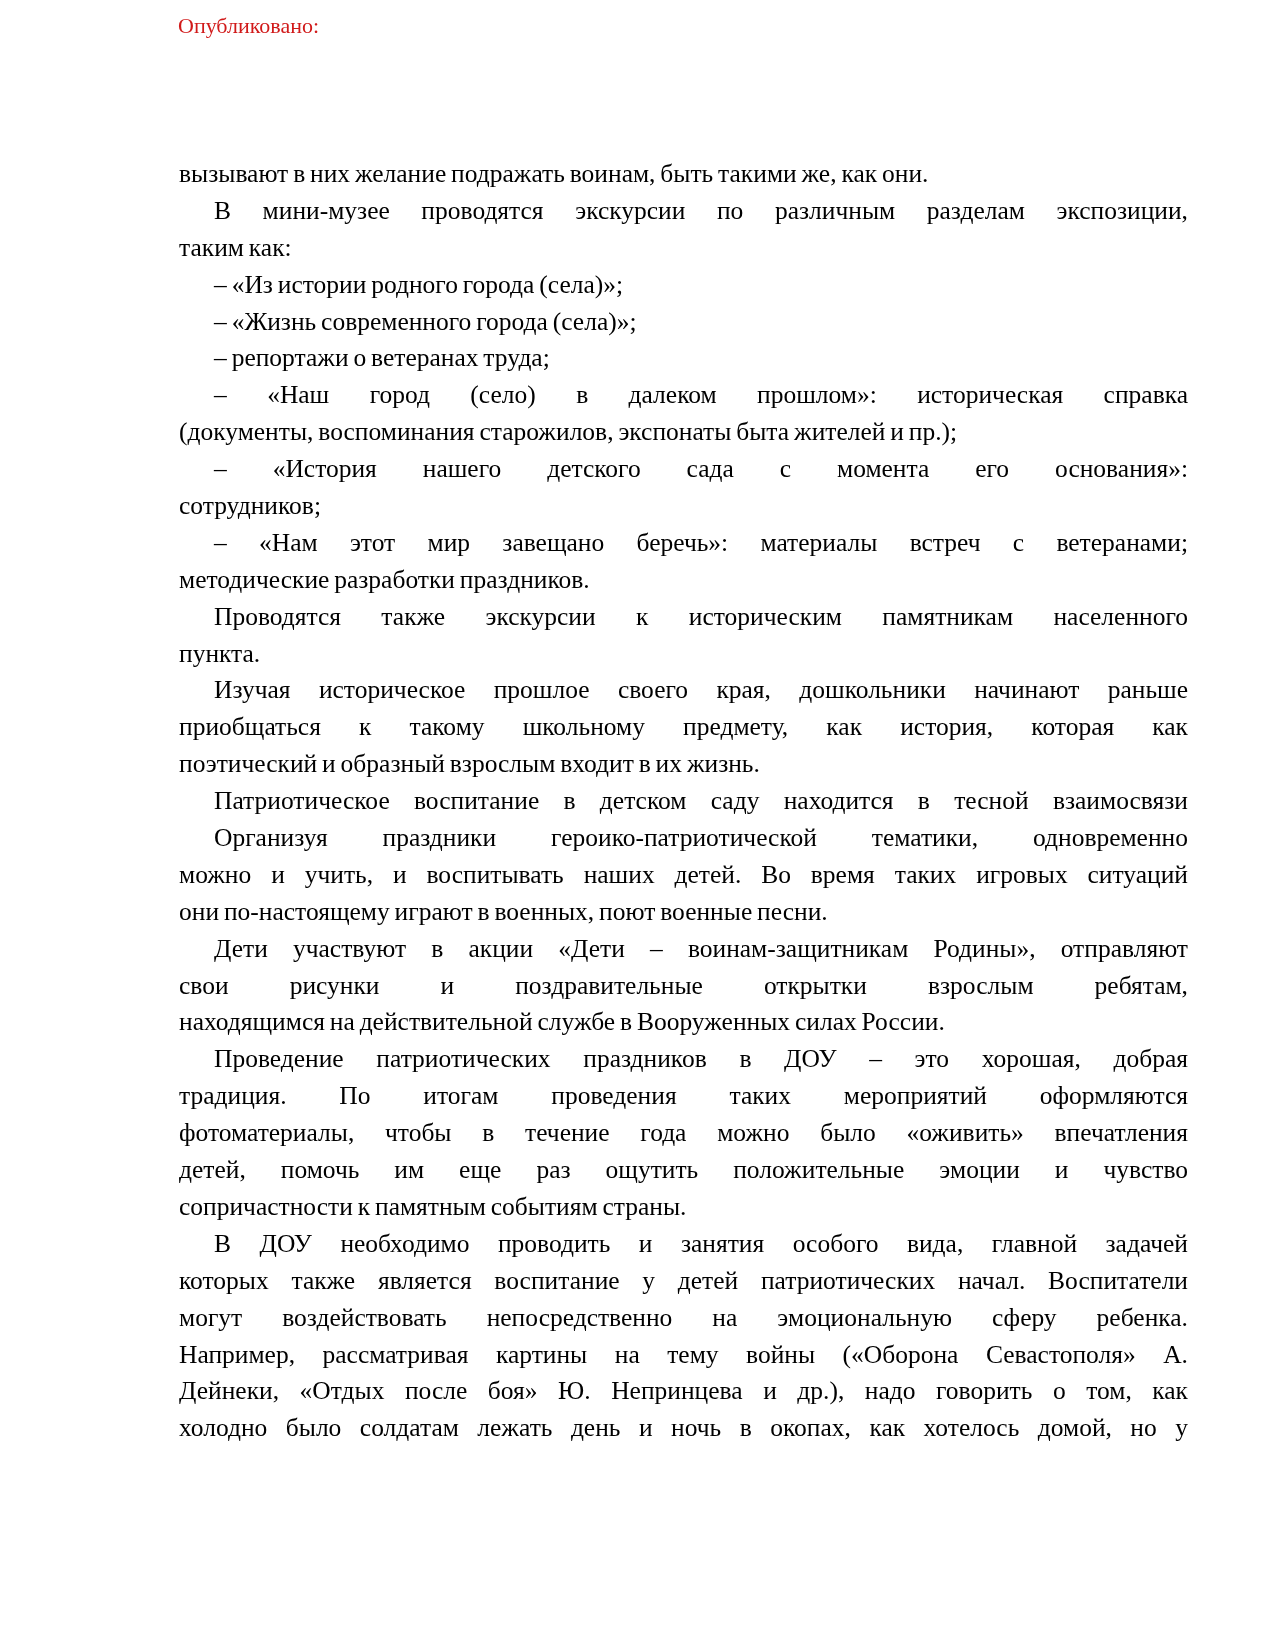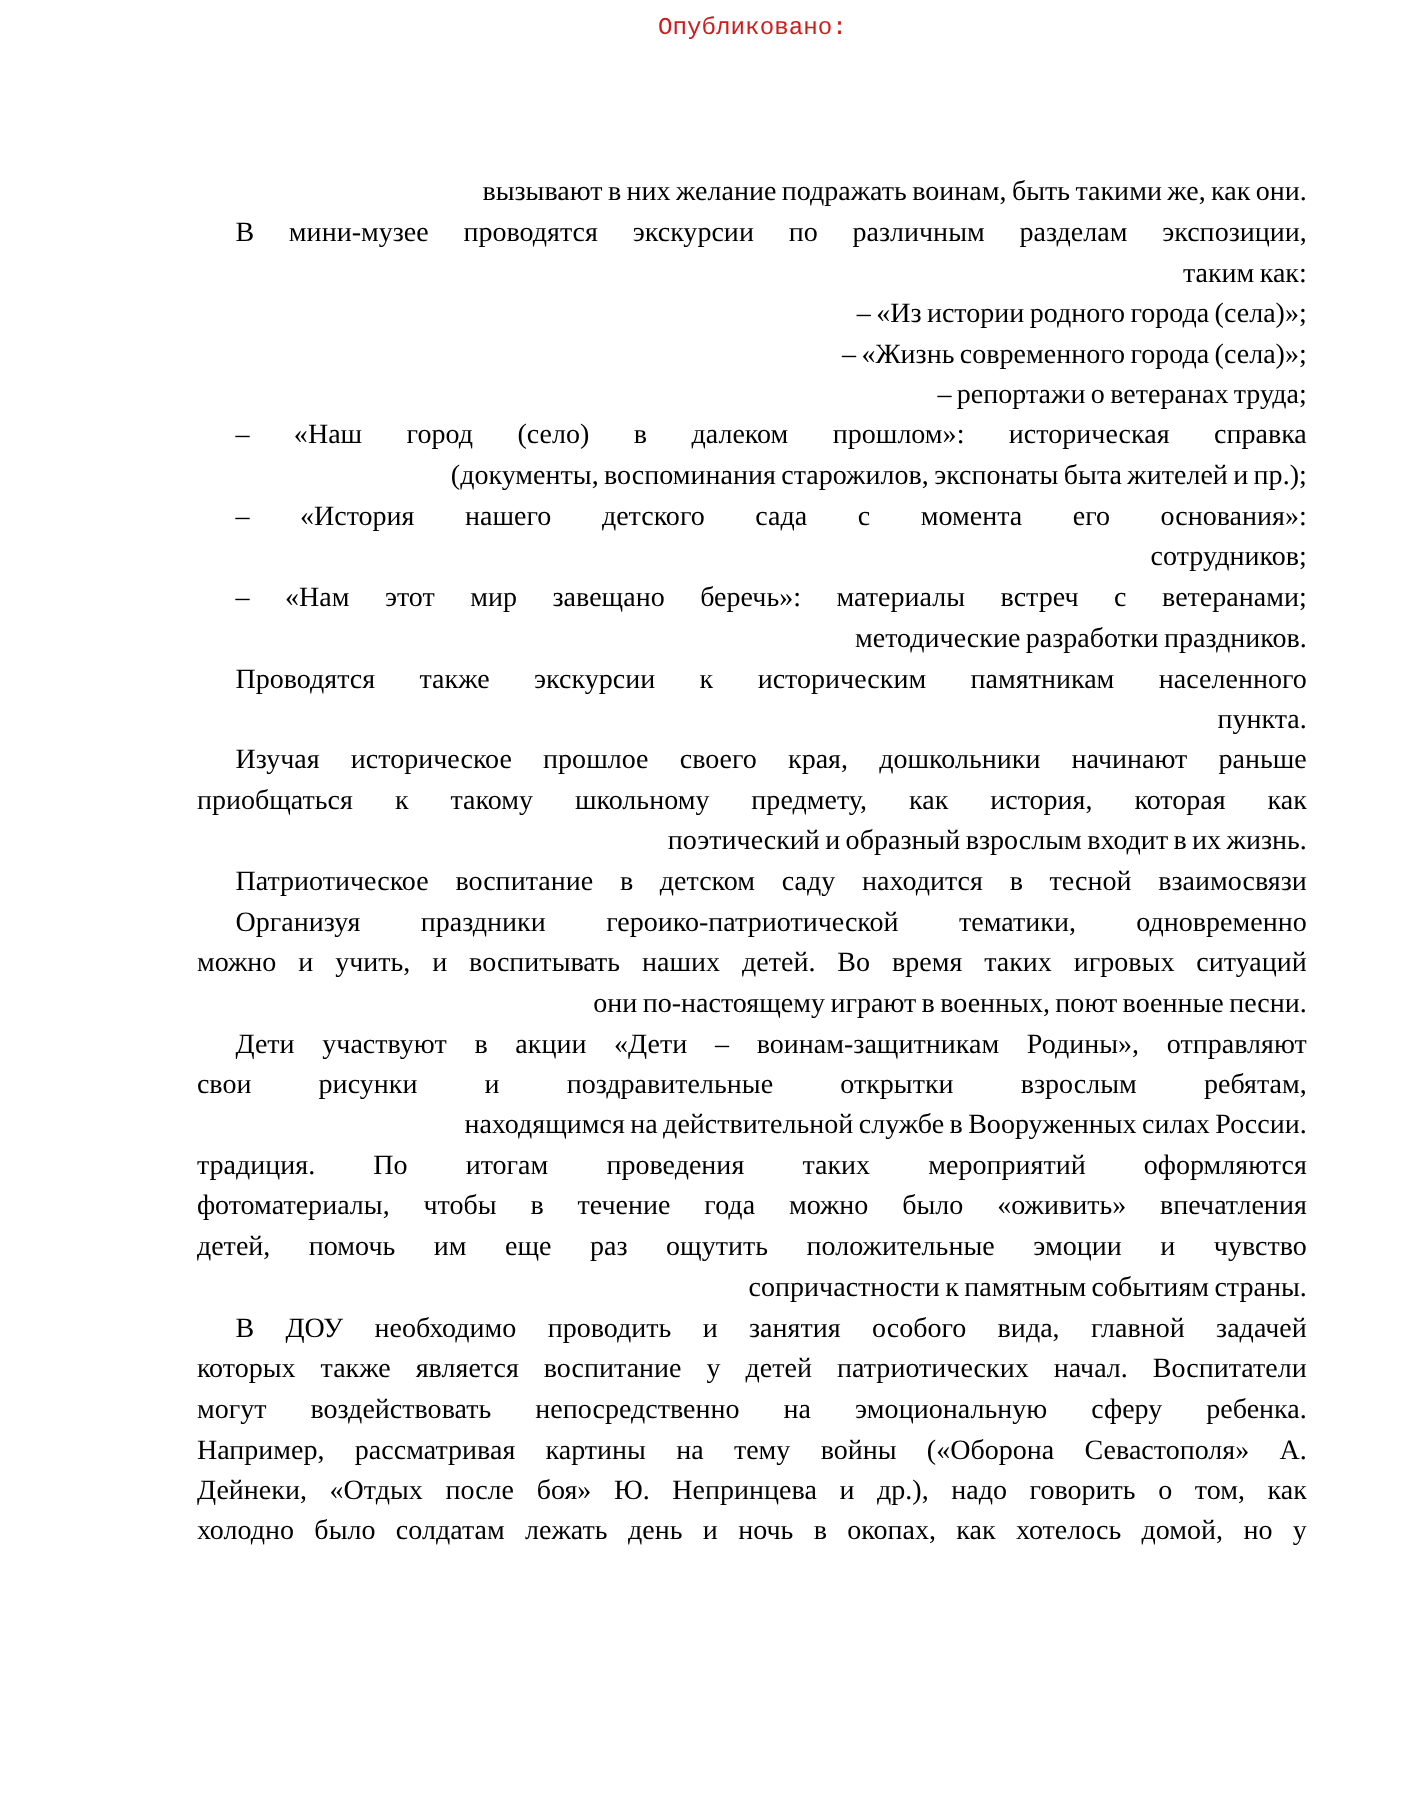--- a/index.html
+++ b/index.html
@@ -15,43 +15,42 @@
     overflow: hidden;
     margin: 0 auto;
     font-family: "Liberation Serif", "DejaVu Serif", serif;
     color: #000000;
   }
   .header-block {
     position: absolute;
     top: 12px;
     left: 170px;
     width: 1020px;
-    font-family: Liberation Mono, monospace;
+    font-family: Liberation Serif, serif;
     font-size: 22px;
     line-height: 28px;
     color: #d11a1a;
-    text-align: center;
   }
   .red-line { white-space: nowrap; }
   .red-line.first {
     text-indent: 8px;
     margin-bottom: 17px;
   }
   .body-text {
     position: absolute;
     top: 156px;
     left: 179px;
     width: 1009px;
     font-size: 25.5px;
     word-spacing: -1.5px;
   }
   .line {
     height: 36.9px;
     line-height: 36.9px;
-    text-align: right;
+    text-align: left;
     overflow: hidden;
   }
   .line.just {
     text-align: justify;
     text-align-last: justify;
   }
   .line.indent {
     text-indent: 35px;
   }
 </style>
@@ -81,20 +80,21 @@
       <div class="line just indent">Изучая историческое прошлое своего края, дошкольники начинают раньше</div>
       <div class="line just">приобщаться к такому школьному предмету, как история, которая как</div>
       <div class="line">поэтический и образный взрослым входит в их жизнь.</div>
       <div class="line just indent">Патриотическое воспитание в детском саду находится в тесной взаимосвязи</div>
       <div class="line just indent">Организуя праздники героико-патриотической тематики, одновременно</div>
       <div class="line just">можно и учить, и воспитывать наших детей. Во время таких игровых ситуаций</div>
       <div class="line">они по-настоящему играют в военных, поют военные песни.</div>
       <div class="line just indent">Дети участвуют в акции «Дети – воинам-защитникам Родины», отправляют</div>
       <div class="line just">свои рисунки и поздравительные открытки взрослым ребятам,</div>
       <div class="line">находящимся на действительной службе в Вооруженных силах России.</div>
+      <div class="line just indent">Проведение патриотических праздников в ДОУ – это хорошая, добрая</div>
       <div class="line just">традиция. По итогам проведения таких мероприятий оформляются</div>
       <div class="line just">фотоматериалы, чтобы в течение года можно было «оживить» впечатления</div>
       <div class="line just">детей, помочь им еще раз ощутить положительные эмоции и чувство</div>
       <div class="line">сопричастности к памятным событиям страны.</div>
       <div class="line just indent">В ДОУ необходимо проводить и занятия особого вида, главной задачей</div>
       <div class="line just">которых также является воспитание у детей патриотических начал. Воспитатели</div>
       <div class="line just">могут воздействовать непосредственно на эмоциональную сферу ребенка.</div>
       <div class="line just">Например, рассматривая картины на тему войны («Оборона Севастополя» А.</div>
       <div class="line just">Дейнеки, «Отдых после боя» Ю. Непринцева и др.), надо говорить о том, как</div>
       <div class="line just">холодно было солдатам лежать день и ночь в окопах, как хотелось домой, но у</div>

